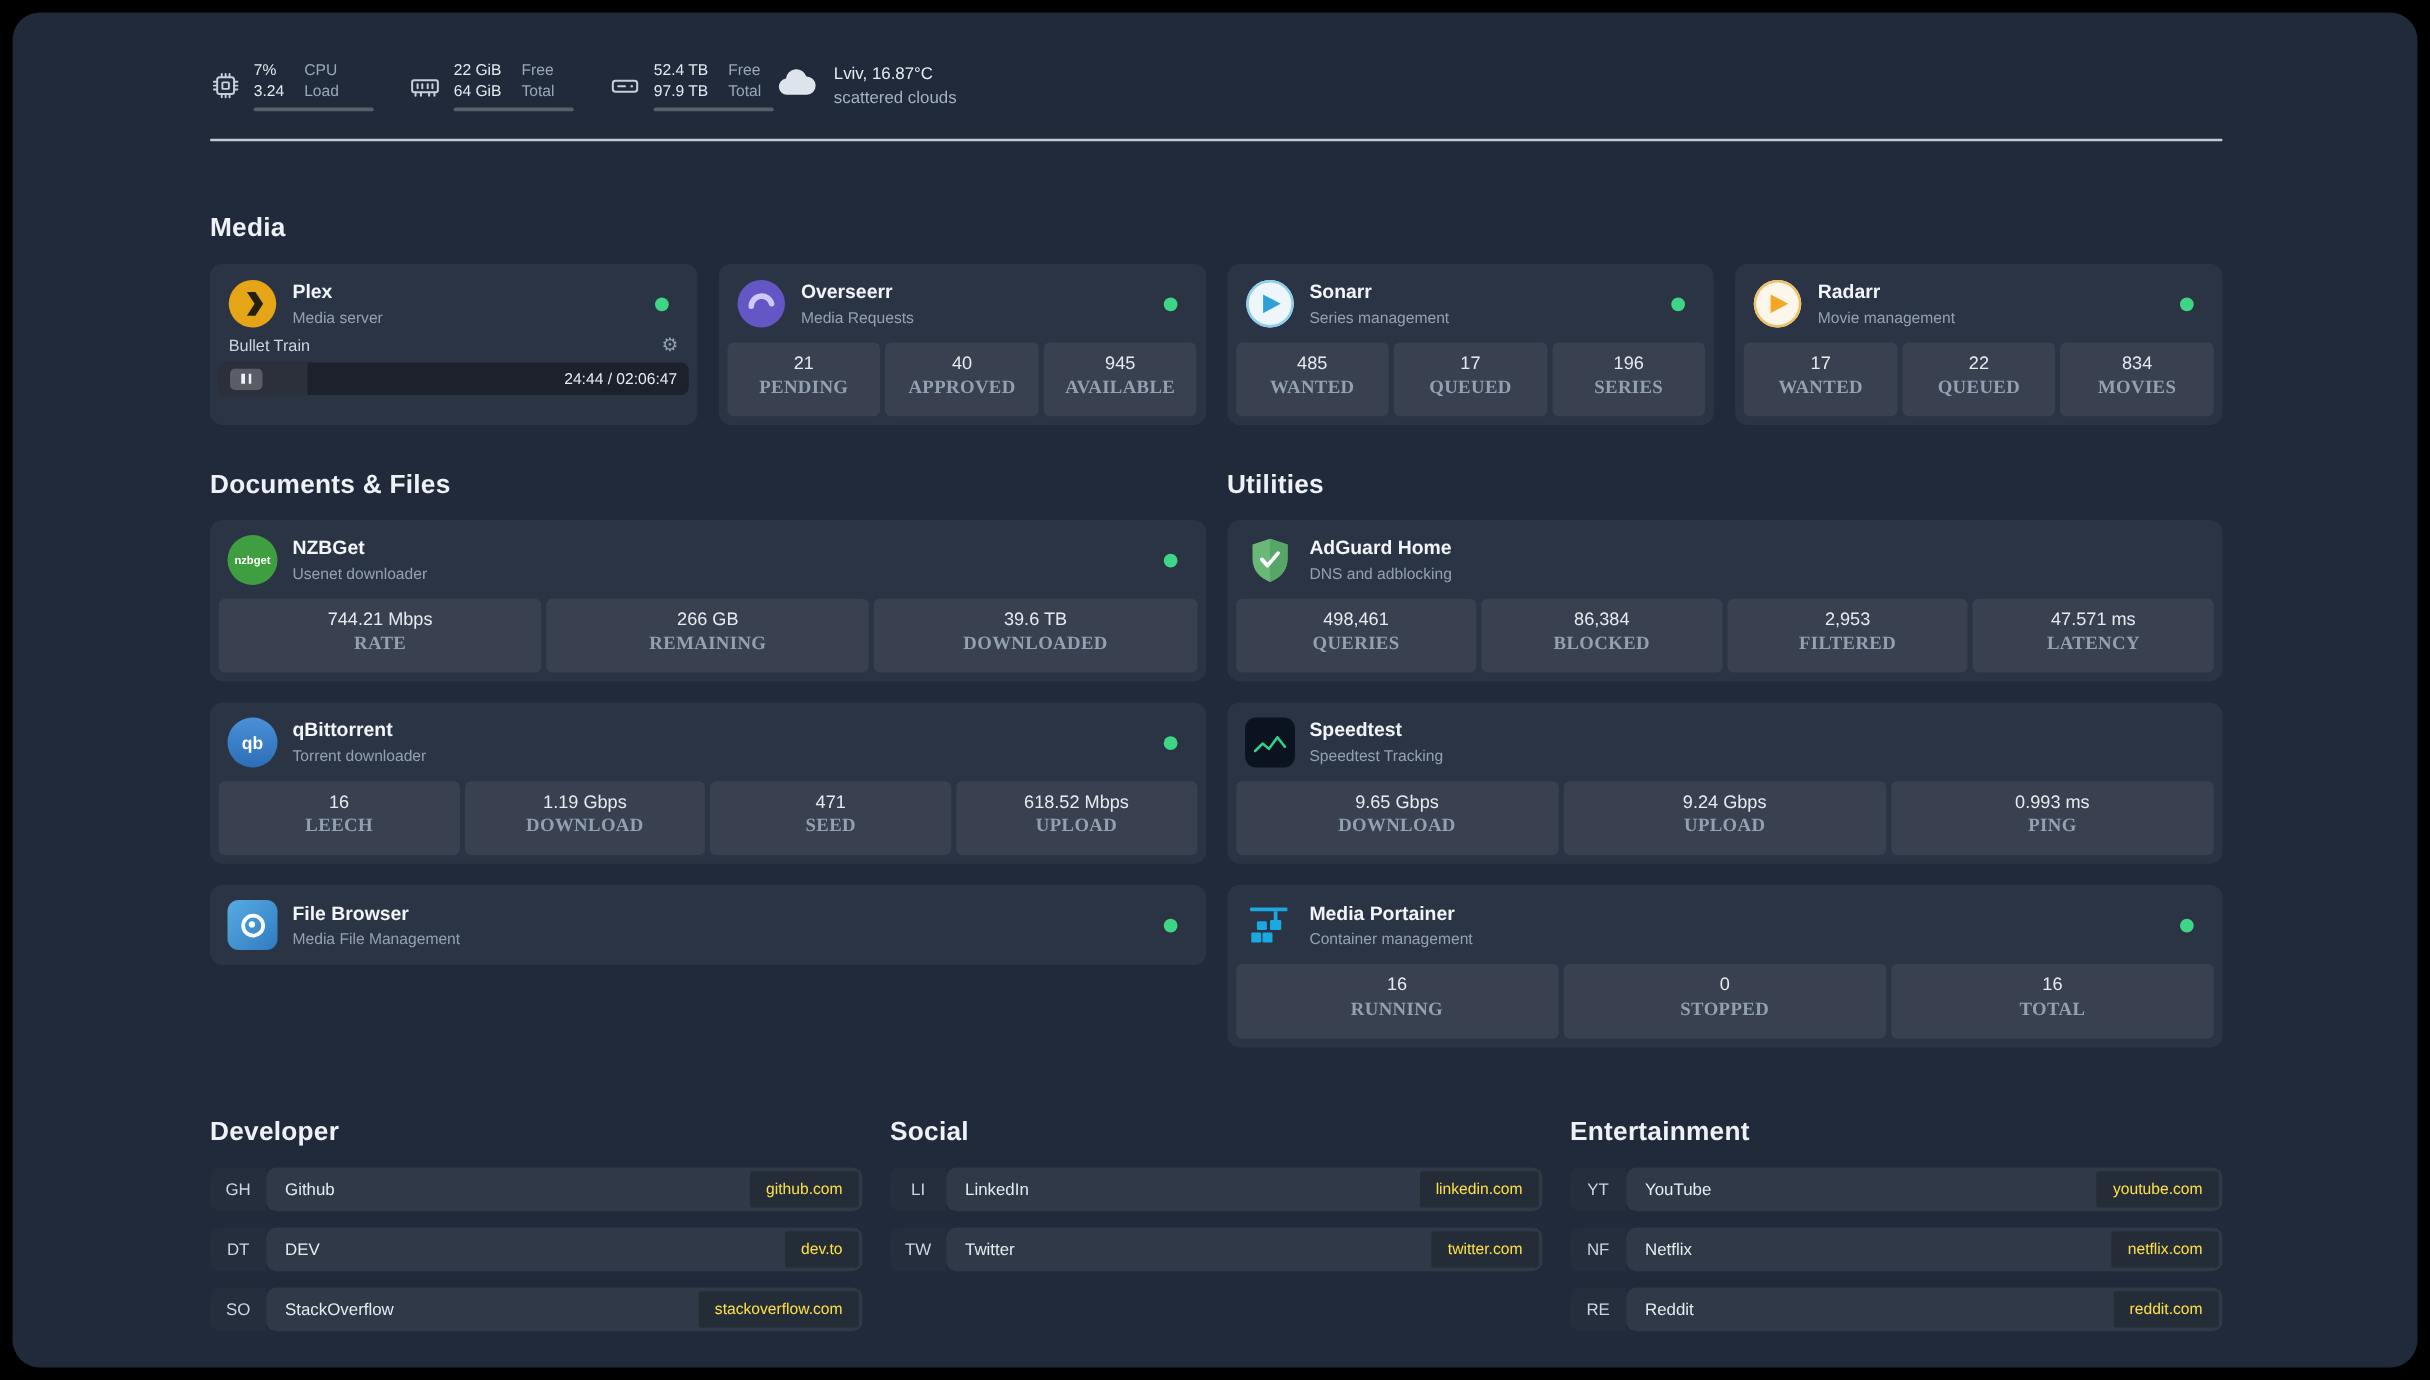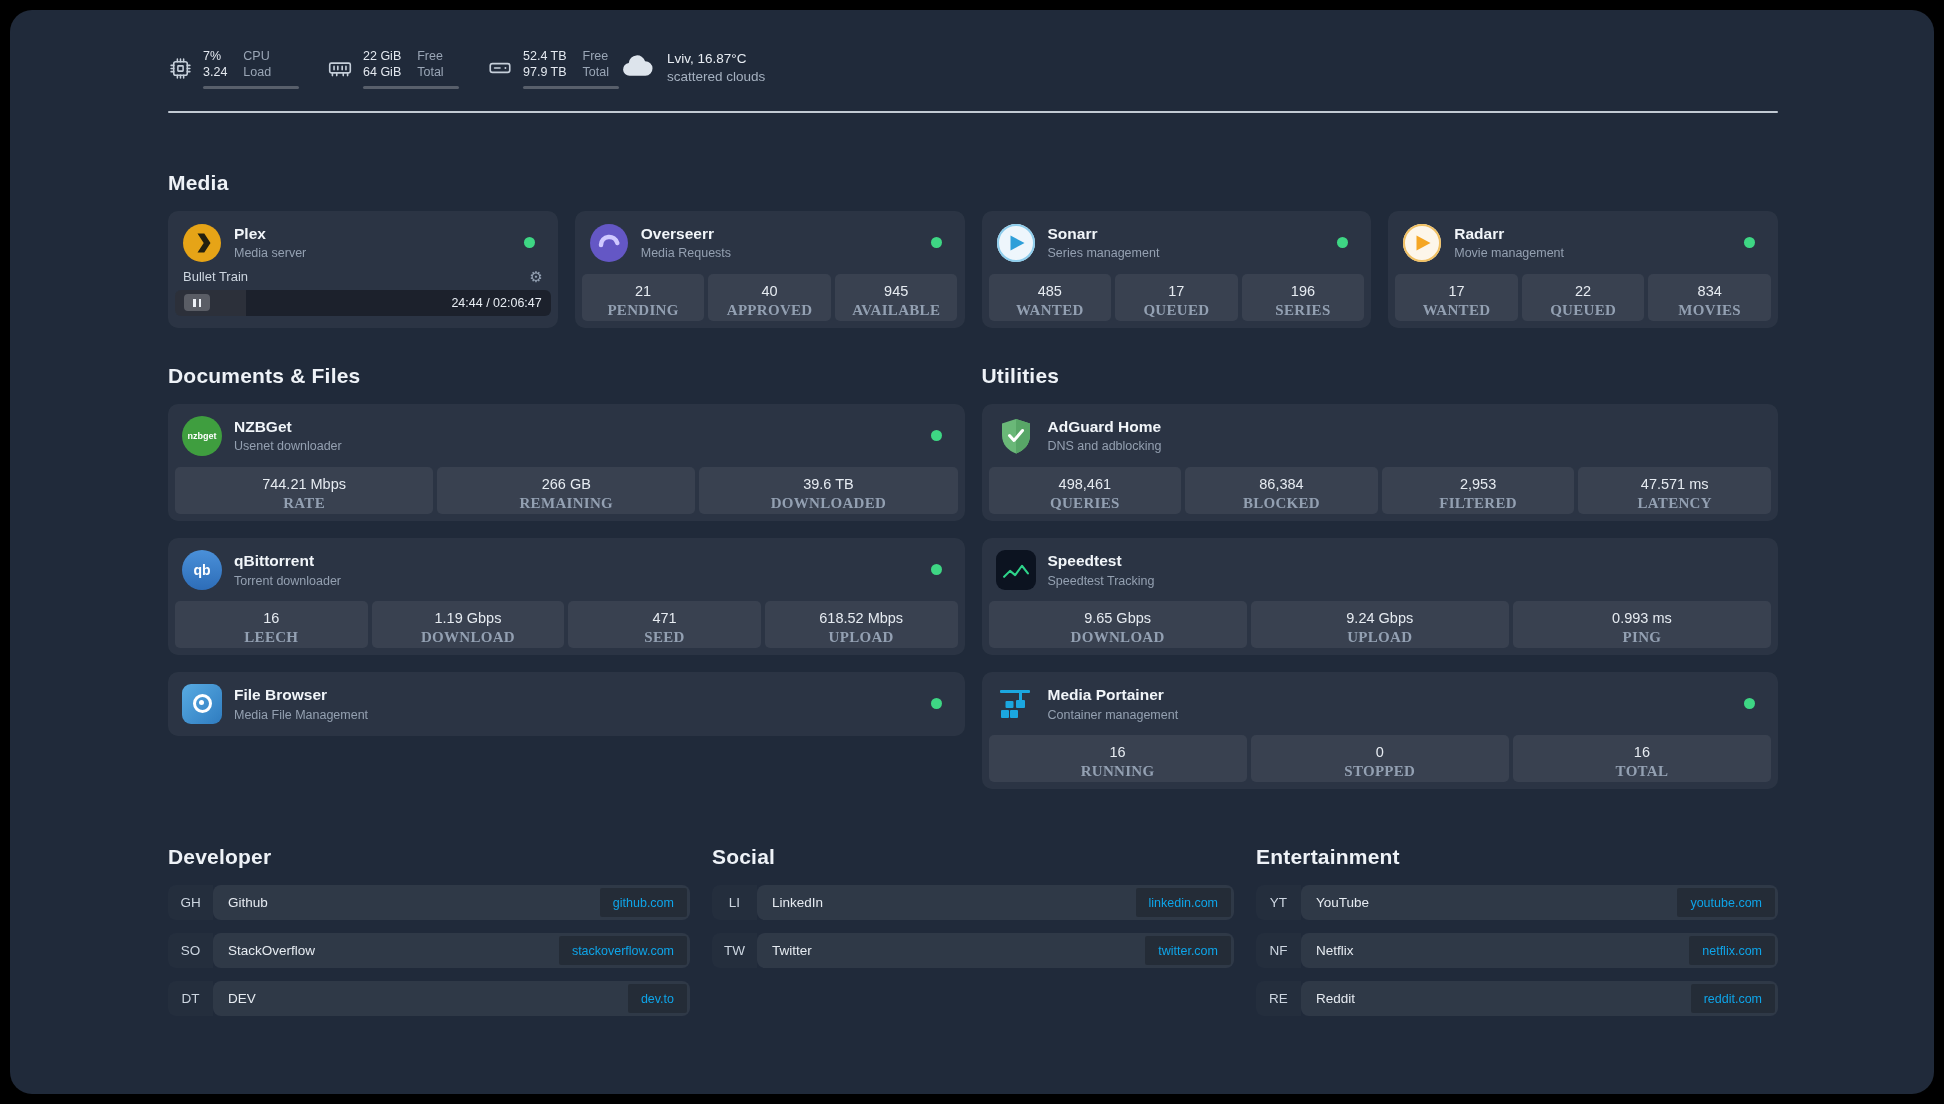--- a/index.html
+++ b/index.html
@@ -59,21 +59,21 @@
 
   
   .card { background:rgba(255,255,255,0.05); border-radius:10px; padding:7px; cursor:pointer; }
   .card-head { display:flex; align-items:center; gap:12px; padding:5px 7px; }
   .head-text { display:flex; flex-direction:column; }
   .card-title { font-size:15.5px; font-weight:600; color:#f1f5f9; line-height:1.2; }
   .card-desc { font-size:12.5px; color:#94a0b1; margin-top:3px; }
   .status-dot { width:11px; height:11px; border-radius:50%; background:#3ed684; margin-left:auto; margin-right:9px; flex:none; }
   .app-icon { width:40px; height:40px; flex:none; display:flex; align-items:center; justify-content:center; border-radius:10px; position:relative; }
   .stats { display:flex; gap:4px; margin-top:6px; }
-  .stat { flex:1; background:rgba(255,255,255,0.065); border-radius:5px; text-align:center; padding:8px 4px 2px; }
+  .stat { flex:1; background:rgba(255,255,255,0.065); border-radius:5px; text-align:center; padding:8px 4px 14px; }
   .stat-value { font-size:14.5px; color:#e6ebf1; line-height:1.25; }
   .stat-label { font-size:15px; font-weight:700; color:#93a0b2; margin-top:2px; letter-spacing:0.3px;font-family:Liberation Serif, serif; }
 
   
   .player-top { display:flex; align-items:center; justify-content:space-between; padding:1px 8px 6px; }
   .player-title { font-size:13px; color:#cdd6e0; }
   .gear-icon { color:#93a0b2; font-size:15px; cursor:pointer; line-height:1; }
   .player-bar { position:relative; height:26px; background:rgba(0,0,0,0.35); border-radius:6px; display:flex; align-items:center; padding:0 9px; overflow:hidden; }
   .player-progress { position:absolute; left:0; top:0; bottom:0; background:rgba(255,255,255,0.07); }
   .pause-btn { position:relative; width:26px; height:17px; background:rgba(255,255,255,0.22); border:none; border-radius:4px; display:flex; gap:3px; align-items:center; justify-content:center; cursor:pointer; }
@@ -91,21 +91,21 @@
   .fb-ring::after { content:''; position:absolute; left:3px; top:3px; width:5px; height:5px; background:#fff; border-radius:50%; }
   .speedtest-bg { background:#0c1320; border-radius:9px; }
 
   
   .bookmarks { margin-top:56px; display:grid; grid-template-columns:repeat(3,1fr); gap:22px; padding-bottom:30px; }
   .bm-list { display:flex; flex-direction:column; gap:13px; }
   .bm-row { display:flex; height:35px; cursor:pointer; }
   .bm-abbr { width:45px; flex:none; display:flex; align-items:center; justify-content:center; color:#ccd5e0; font-size:13.5px; background:rgba(255,255,255,0.02); border-radius:8px 0 0 8px; }
   .bm-main { flex:1; background:rgba(255,255,255,0.07); border-radius:8px; display:flex; align-items:center; overflow:hidden; }
   .bm-name { padding:0 15px; font-size:13.5px; color:#e6ebf1; }
-  .bm-domain { margin:3px 3px 3px auto; padding:0 13px; height:29px; display:flex; align-items:center; border-radius:2px; background:rgba(0,0,0,0.22); font-size:12.5px; color:#0ea5e9; }
+  .bm-domain { margin:3px 3px 3px auto; padding:0 13px; height:29px; display:flex; align-items:center; border-radius:2px; background:rgba(0,0,0,0.22); font-size:12.5px; color:#fde047; }
 </style>
 </head>
 <body>
 
 <div class="board">
   <div class="content">
 
     <div class="topbar">
       <div class="res-group">
 
@@ -510,31 +510,31 @@
         <div class="section-title col-head">Developer</div>
         <div class="bm-list">
           <div class="bm-row">
             <span class="bm-abbr">GH</span>
             <span class="bm-main">
               <span class="bm-name">Github</span>
               <span class="bm-domain">github.com</span>
             </span>
           </div>
           <div class="bm-row">
+            <span class="bm-abbr">DT</span>
+            <span class="bm-main">
+              <span class="bm-name">DEV</span>
+              <span class="bm-domain">dev.to</span>
+            </span>
+          </div>
+          <div class="bm-row">
             <span class="bm-abbr">SO</span>
             <span class="bm-main">
               <span class="bm-name">StackOverflow</span>
               <span class="bm-domain">stackoverflow.com</span>
-            </span>
-          </div>
-          <div class="bm-row">
-            <span class="bm-abbr">DT</span>
-            <span class="bm-main">
-              <span class="bm-name">DEV</span>
-              <span class="bm-domain">dev.to</span>
             </span>
           </div>
         </div>
       </div>
 
       <div class="bm-col">
         <div class="section-title col-head">Social</div>
         <div class="bm-list">
           <div class="bm-row">
             <span class="bm-abbr">LI</span>

